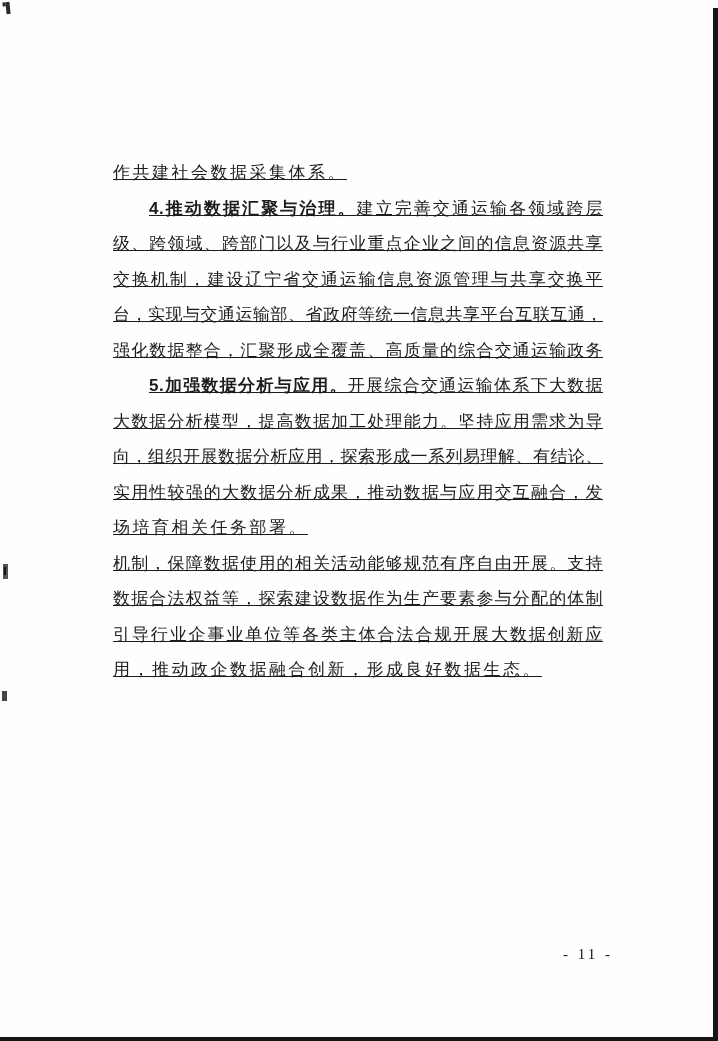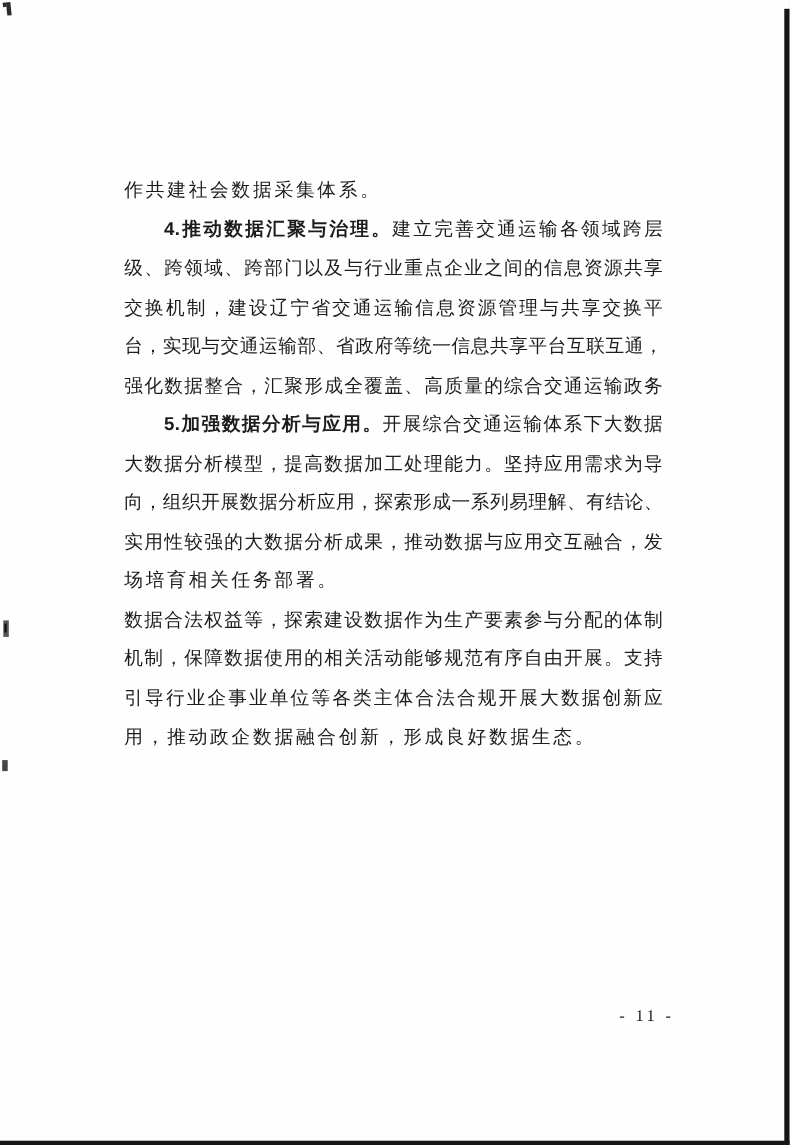--- a/index.html
+++ b/index.html
@@ -53,20 +53,21 @@
     width: 2px; height: 8px;
     background: #111;
   }
   .artifact.a3 { left: 2px; top: 691px; width: 5px; height: 10px; background: #444; }
 
   .textblock {
     position: absolute;
     left: 113px;
     top: 155px;
     width: 490px;
+    text-decoration: underline;
   }
   .line {
     height: 35.5px;
     line-height: 35.5px;
     font-size: 17px;
     text-align: justify;
     text-align-last: justify;
     letter-spacing: 0.5px;
   }
   .line.indent {
@@ -75,21 +76,21 @@
   .line.last {
     text-align-last: left;
     letter-spacing: 2.5px;
   }
   .line .bold {
     font-weight: 700;
     font-family: "Liberation Sans", sans-serif;
   }
   .page-number {
     position: absolute;
-    top: 914px;
+    top: 944px;
     right: 105px;
     font-size: 15px;
     letter-spacing: 3px;
     line-height: 20px;
     color: #161616;
     white-space: nowrap;
   }
 </style>
 </head>
 <body>
@@ -107,21 +108,21 @@
     <div class="line indent"><span class="bold">4.推动数据汇聚与治理。</span><span>建立完善交通运输各领域跨层</span></div>
     <div class="line"><span class="bold"></span><span>级、跨领域、跨部门以及与行业重点企业之间的信息资源共享</span></div>
     <div class="line"><span class="bold"></span><span>交换机制，建设辽宁省交通运输信息资源管理与共享交换平</span></div>
     <div class="line"><span class="bold"></span><span>台，实现与交通运输部、省政府等统一信息共享平台互联互通，</span></div>
     <div class="line"><span class="bold"></span><span>强化数据整合，汇聚形成全覆盖、高质量的综合交通运输政务</span></div>
     <div class="line indent"><span class="bold">5.加强数据分析与应用。</span><span>开展综合交通运输体系下大数据</span></div>
     <div class="line"><span class="bold"></span><span>大数据分析模型，提高数据加工处理能力。坚持应用需求为导</span></div>
     <div class="line"><span class="bold"></span><span>向，组织开展数据分析应用，探索形成一系列易理解、有结论、</span></div>
     <div class="line"><span class="bold"></span><span>实用性较强的大数据分析成果，推动数据与应用交互融合，发</span></div>
     <div class="line last"><span class="bold"></span><span>场培育相关任务部署。</span></div>
+    <div class="line"><span class="bold"></span><span>机制，保障数据使用的相关活动能够规范有序自由开展。支持</span></div>
     <div class="line"><span class="bold"></span><span>数据合法权益等，探索建设数据作为生产要素参与分配的体制</span></div>
-    <div class="line"><span class="bold"></span><span>机制，保障数据使用的相关活动能够规范有序自由开展。支持</span></div>
     <div class="line"><span class="bold"></span><span>引导行业企事业单位等各类主体合法合规开展大数据创新应</span></div>
     <div class="line last"><span class="bold"></span><span>用，推动政企数据融合创新，形成良好数据生态。</span></div>
   </div>
 
   <div class="page-number">- 11 -</div>
 
 </div>
 
 </body></html>

